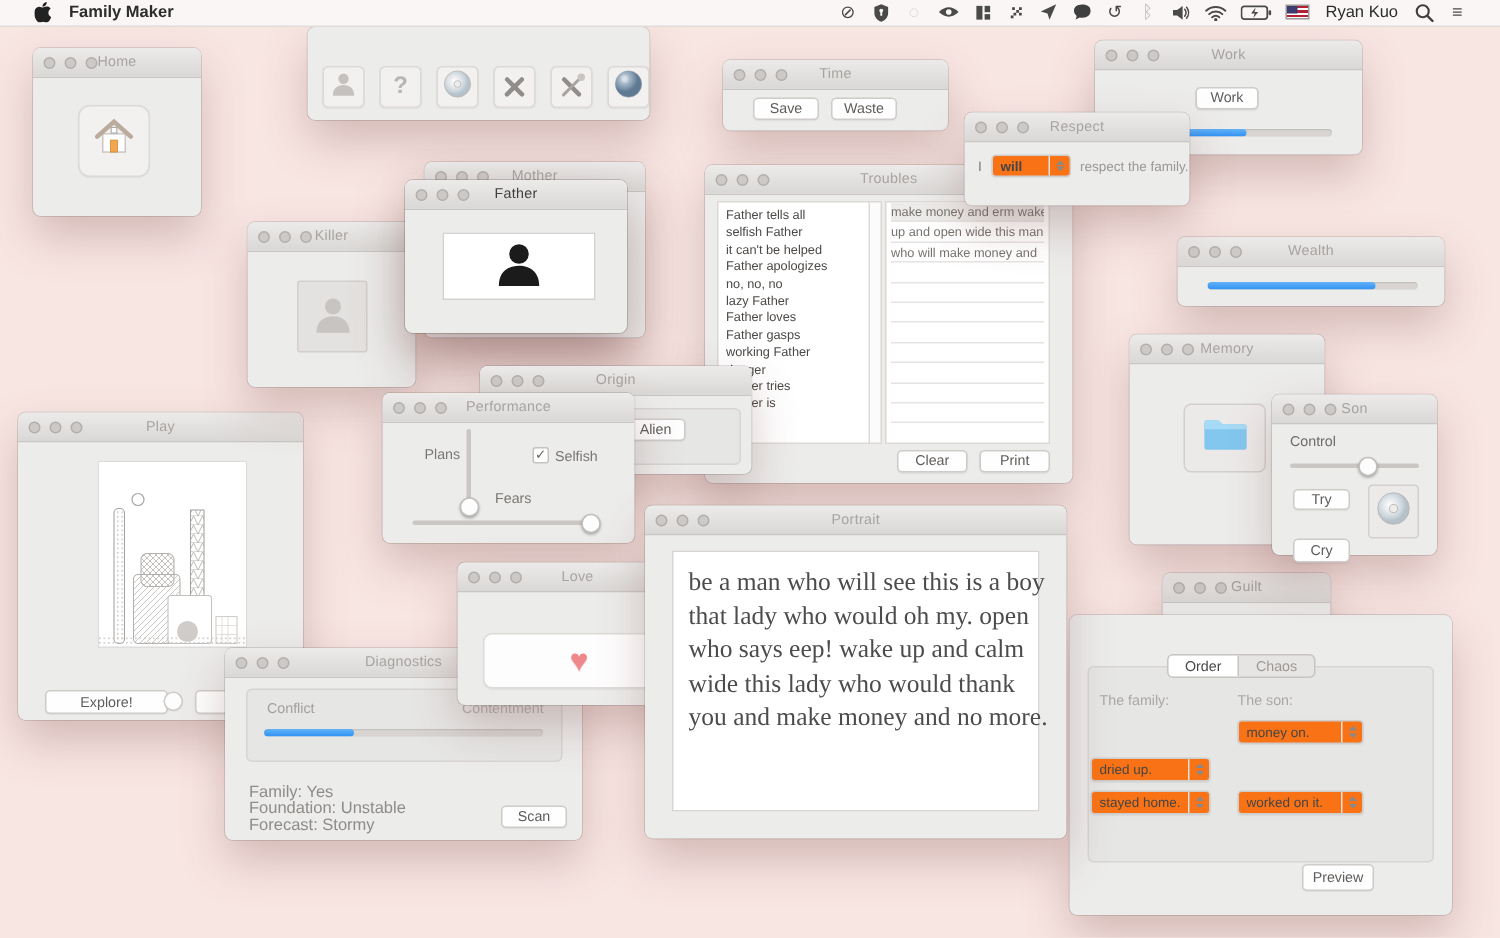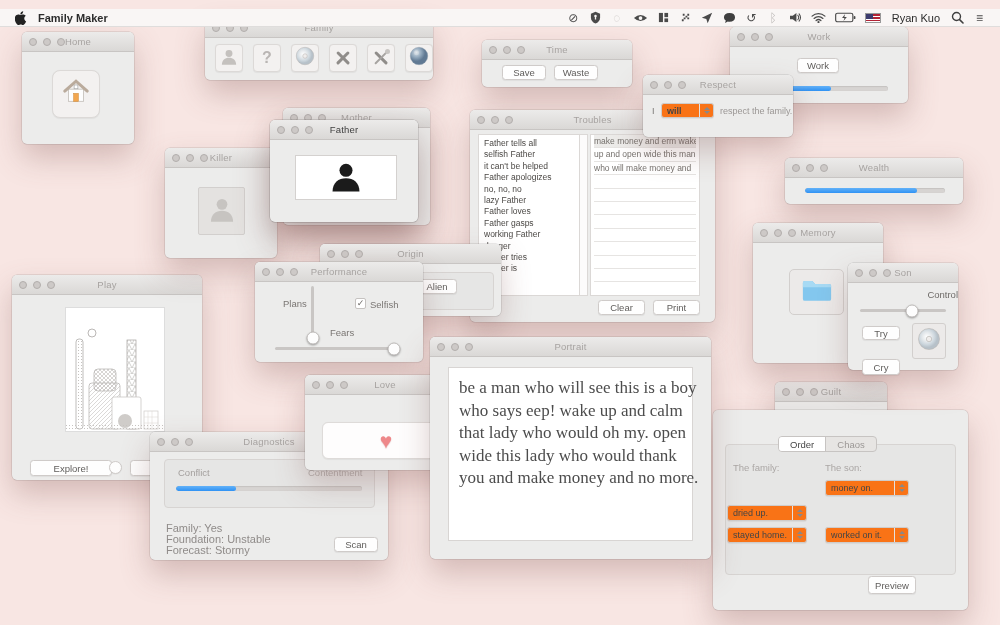--- a/index.html
+++ b/index.html
@@ -1,20 +1,20 @@
 <!DOCTYPE html>
 <html><head>
 <meta charset="utf-8">
 <style>
   *{margin:0;padding:0;box-sizing:border-box}
   html,body{width:1000px;height:625px}
   body{font-family:"Liberation Sans","DejaVu Sans",sans-serif;position:relative;overflow:hidden;background:#f8e6e3}
   .desktop{position:absolute;inset:0;background:#f8e6e3}
   
-  .menubar{position:absolute;top:9px;left:0;right:0;height:18px;background:#f9f6f5;border-bottom:1px solid rgba(0,0,0,.10);display:flex;align-items:center;padding:0 14px;z-index:100}
+  .menubar{position:absolute;top:0;left:0;right:0;height:18px;background:#f9f6f5;border-bottom:1px solid rgba(0,0,0,.10);display:flex;align-items:flex-end;padding:0 22px;z-index:100}
   .mb-left{display:flex;align-items:center;gap:11px}
   .mb-appname{font-size:11px;font-weight:bold;color:#2c2c2c}
   .mb-right{margin-left:auto;display:flex;align-items:center;gap:9px}
   .mb-ic{display:flex;align-items:center;justify-content:center;height:18px;min-width:13px;color:#4a4a4a;font-size:12px;line-height:18px}
   .mb-ic.dim{color:#bcb8b6}
   .mb-user{font-size:11px;color:#2c2c2c;padding:0 2px;white-space:nowrap}
   .flag{width:16px;height:10px;position:relative;background:repeating-linear-gradient(#b22234 0 1.5px,#fff 1.5px 3px);border:.5px solid #999;overflow:hidden}
   .flag i{position:absolute;left:0;top:0;width:7px;height:5px;background:#3c3b6e;display:block}
   
   .win{position:absolute;background:#ececeb;border-radius:5px;box-shadow:0 0 0 .5px rgba(0,0,0,.16),0 14px 30px rgba(130,84,80,.30)}
@@ -201,28 +201,20 @@
               <rect x="9" y="13" width="16" height="13" fill="#fdfdfd" stroke="#c9c5c0"></rect>
               <rect x="15" y="8.5" width="4" height="4" fill="#fff" stroke="#aaa" stroke-width=".8"></rect>
               <path d="M5 15L17 4.5L29 15" fill="none" stroke="#baab9c" stroke-width="3.2" stroke-linecap="round"></path>
               <rect x="14.5" y="17.5" width="5" height="8.5" fill="#f2a64e" stroke="#d28d3a" stroke-width=".6"></rect>
             </svg></span>
       </div>
     </div>
   </div>
 
   <div class="win" style="left:205px;top:18px;width:228px;height:62px;z-index:3">
-    <div class="tbar">
-      <span class="lights">
-          <i></i>
-          <i></i>
-          <i></i>
-        </span>
-      <span class="ttl">Family</span>
-    </div>
     <div class="wbody">
       <div class="fbtn" style="left:10px;top:6px">
         <span><svg width="18" height="17" viewBox="0 0 24 22">
               <circle cx="12" cy="7" r="4.6" fill="#c4c1be"></circle>
               <path d="M2.5 22c0-6.5 4.2-9.5 9.5-9.5s9.5 3 9.5 9.5z" fill="#c4c1be"></path>
             </svg></span>
       </div>
       <div class="fbtn" style="left:48px;top:6px">
         <span class="qmark">?</span>
       </div>
@@ -490,22 +482,22 @@
       <span class="lights">
           <i></i>
           <i></i>
           <i></i>
         </span>
       <span class="ttl">Portrait</span>
     </div>
     <div class="wbody">
       <div class="portrait-box" style="left:18px;top:10px;width:245px;height:174px">
         <div class="pline">be a man who will see this is a boy</div>
+        <div class="pline">that lady who would oh my. open</div>
         <div class="pline">who says eep! wake up and calm</div>
-        <div class="pline">that lady who would oh my. open</div>
         <div class="pline">wide this lady who would thank</div>
         <div class="pline">you and make money and no more.</div>
       </div>
     </div>
   </div>
 
   <div class="win" style="left:785px;top:158px;width:178px;height:46px;z-index:3">
     <div class="tbar">
       <span class="lights">
           <i></i>
@@ -543,21 +535,21 @@
   <div class="win" style="left:848px;top:263px;width:110px;height:107px;z-index:5">
     <div class="tbar">
       <span class="lights">
           <i></i>
           <i></i>
           <i></i>
         </span>
       <span class="ttl">Son</span>
     </div>
     <div class="wbody">
-      <span class="lbl" style="left:12px;right:0;top:6px;text-align:right;color:#6e6b68">Control</span>
+      <span class="lbl" style="left:12px;right:0;top:6px;text-align:left;color:#6e6b68">Control</span>
       <div class="slider-h" style="left:12px;top:26px;width:86px">
         <span class="thumb" style="left:52px;top:50%;transform:translate(-50%,-50%)"></span>
       </div>
       <div class="btn" style="left:14px;top:43px;width:38px;height:14px">Try</div>
       <div class="btn" style="left:14px;top:76px;width:38px;height:16px">Cry</div>
       <div class="sunken" style="left:64px;top:40px;width:34px;height:36px;border-radius:3px;background:#eceae9">
         <span><svg width="24" height="24" viewBox="0 0 24 24">
               <circle cx="12" cy="12" r="10.5" fill="url(#cdg)" stroke="#b8b5b2" stroke-width=".6"></circle>
               <circle cx="12" cy="12" r="2.7" fill="#efedec" stroke="#a9a6a3" stroke-width=".5"></circle>
             </svg></span>

